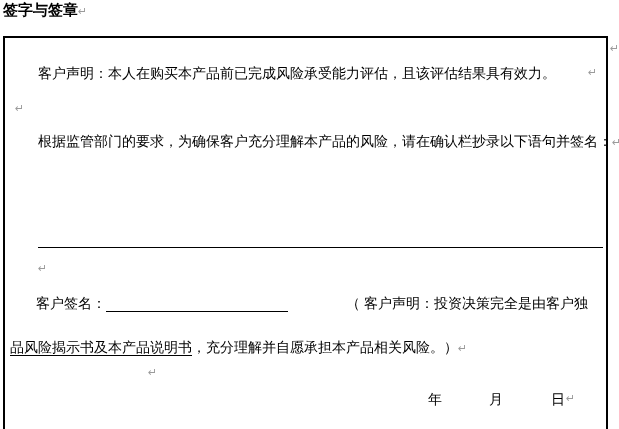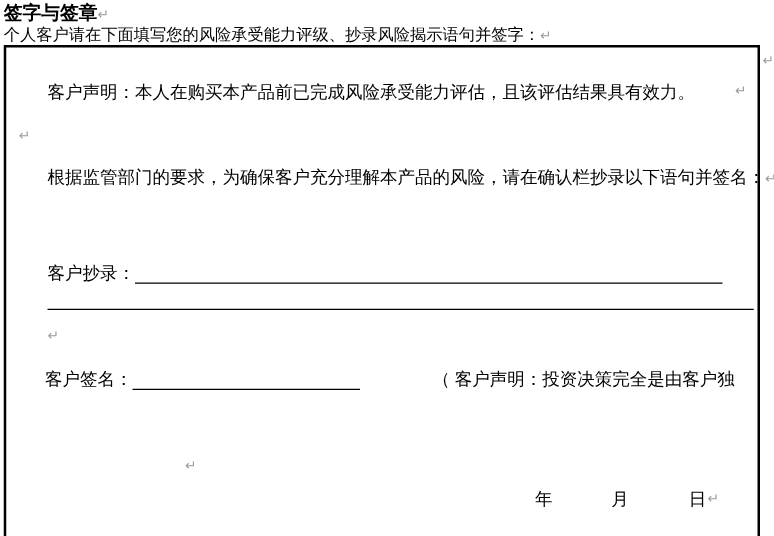--- a/index.html
+++ b/index.html
@@ -23,44 +23,43 @@
   .spacer{display:inline-block;}
   .abs-pmark{position:absolute;}
 </style>
 </head>
 <body>
 
 <div class="page">
 
   <div class="heading"><span>签字与签章</span><span class="pmark">↵</span></div>
 
-  <div class="intro"><span>个人客户请在下面填写您的风险承受能力评级、抄录风险揭示语句并签字：</span><span class="pmark">↵</span></div>
 
   <span class="pmark abs-pmark" style="left:610px; top:42px;">↵</span>
 
   <div class="form-box">
 
     <div class="line" style="left:33px; top:26px;"><span>客户声明：本人在购买本产品前已完成风险承受能力评估，且该评估结果具有效力。</span></div>
     <span class="pmark abs-pmark" style="left:583px; top:28px;">↵</span>
 
 
     <span class="pmark abs-pmark" style="left:10px; top:64px;">↵</span>
 
     <div class="line" style="left:33px; top:94px;"><span>根据监管部门的要求，为确保客户充分理解本产品的风险，请在确认栏抄录以下语句并签名：</span><span class="pmark">↵</span></div>
 
 
-    <div class="line" style="left:33px; top:171px;"><span>客户抄录：</span><span class="blank" style="width:470px;"></span></div>
 
     <div class="rule" style="left:33px; top:209px; width:565px;"></div>
 
     <span class="pmark abs-pmark" style="left:33px; top:224px;">↵</span>
 
     <div class="line" style="left:31px; top:256px;"><span>客户签名：</span><span class="blank" style="width:182px;"></span><span class="spacer" style="width:58px;"></span><span>（ 客户声明：投资决策完全是由客户独</span></div>
 
 
+    <div class="line" style="left:5px; top:300px;"><span class="uline">品风险揭示书及本产品说明书</span><span>，充分理解并自愿承担本产品相关风险。）</span><span class="pmark">↵</span></div>
 
     <span class="pmark abs-pmark" style="left:143px; top:328px;">↵</span>
 
     <div>
       <span class="line" style="left:423px; top:352px;">年</span>
       <span class="line" style="left:484px; top:352px;">月</span>
       <span class="line" style="left:546px; top:352px;">日</span>
       <span class="pmark abs-pmark" style="left:561px; top:354px;">↵</span>
     </div>
 

